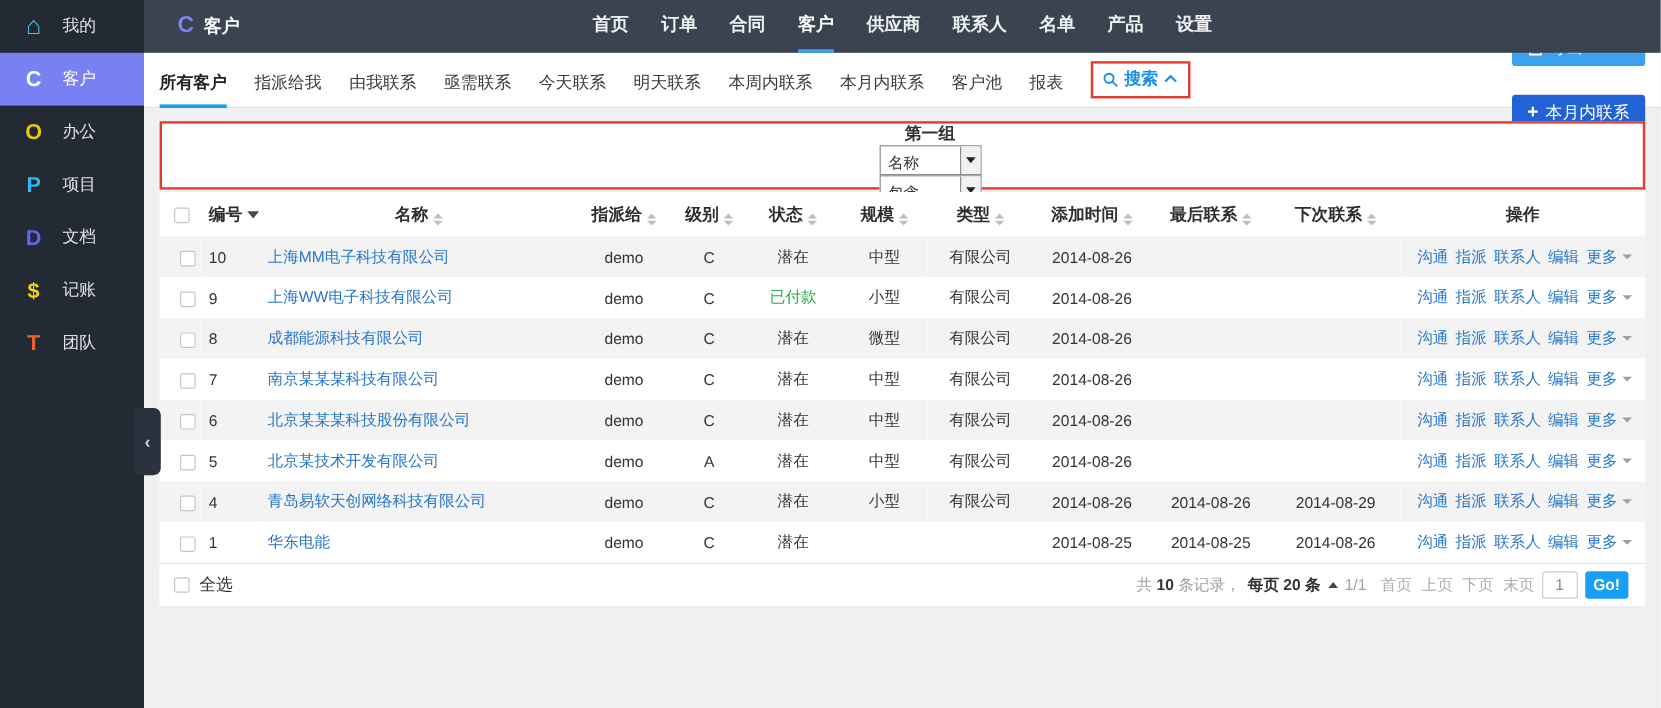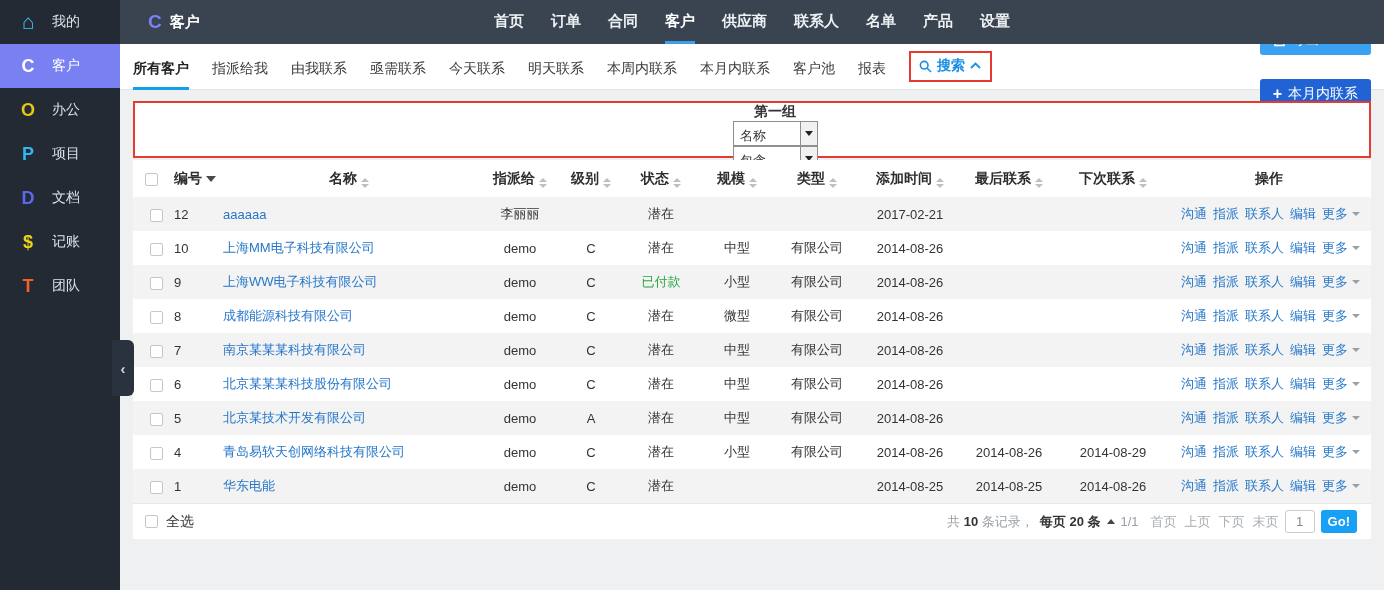--- a/index.html
+++ b/index.html
@@ -302,34 +302,20 @@
             <th><span>下次联系</span><span class="sort-stack">
                 <i class="up"></i>
                 <i class="down"></i>
               </span></th>
             <th><span>操作</span></th>
           </tr>
         </thead>
       <tbody id="table-body">
           <tr>
             <td class="cell-check"><span class="cb"></span></td>
-            <td class="cell-id">12</td>
-            <td class="cell-name"><a class="name-link">aaaaaa</a></td>
-            <td>李丽丽</td>
-            <td></td>
-            <td><span>潜在</span></td>
-            <td></td>
-            <td></td>
-            <td>2017-02-21</td>
-            <td></td>
-            <td></td>
-            <td class="row-actions"><a>沟通</a><a>指派</a><a>联系人</a><a>编辑</a><a>更多</a><i class="more-caret"></i></td>
-          </tr>
-          <tr>
-            <td class="cell-check"><span class="cb"></span></td>
             <td class="cell-id">10</td>
             <td class="cell-name"><a class="name-link">上海MM电子科技有限公司</a></td>
             <td>demo</td>
             <td>C</td>
             <td><span>潜在</span></td>
             <td>中型</td>
             <td>有限公司</td>
             <td>2014-08-26</td>
             <td></td>
             <td></td>

